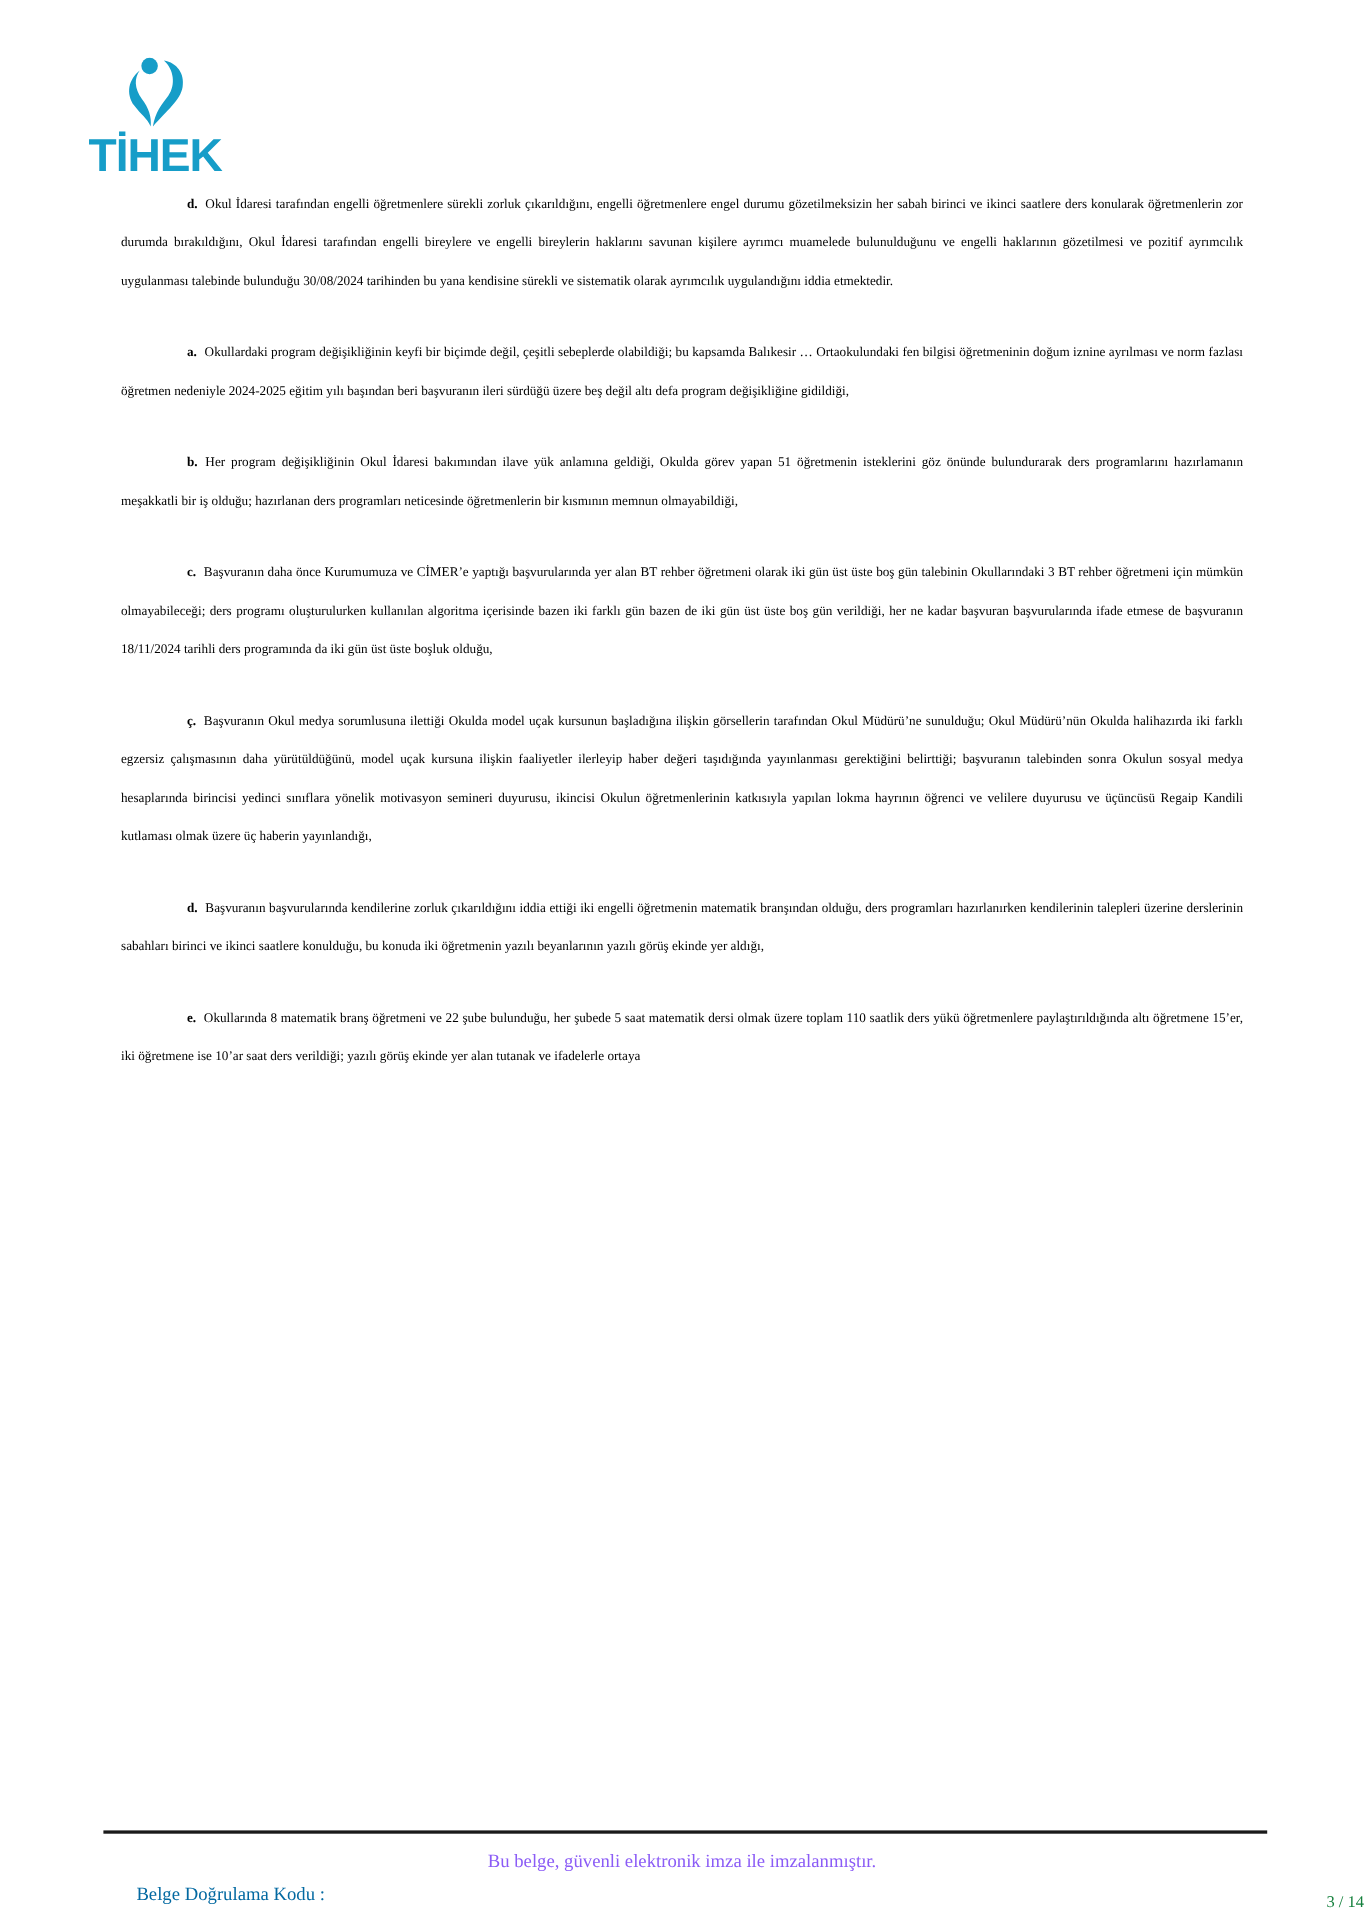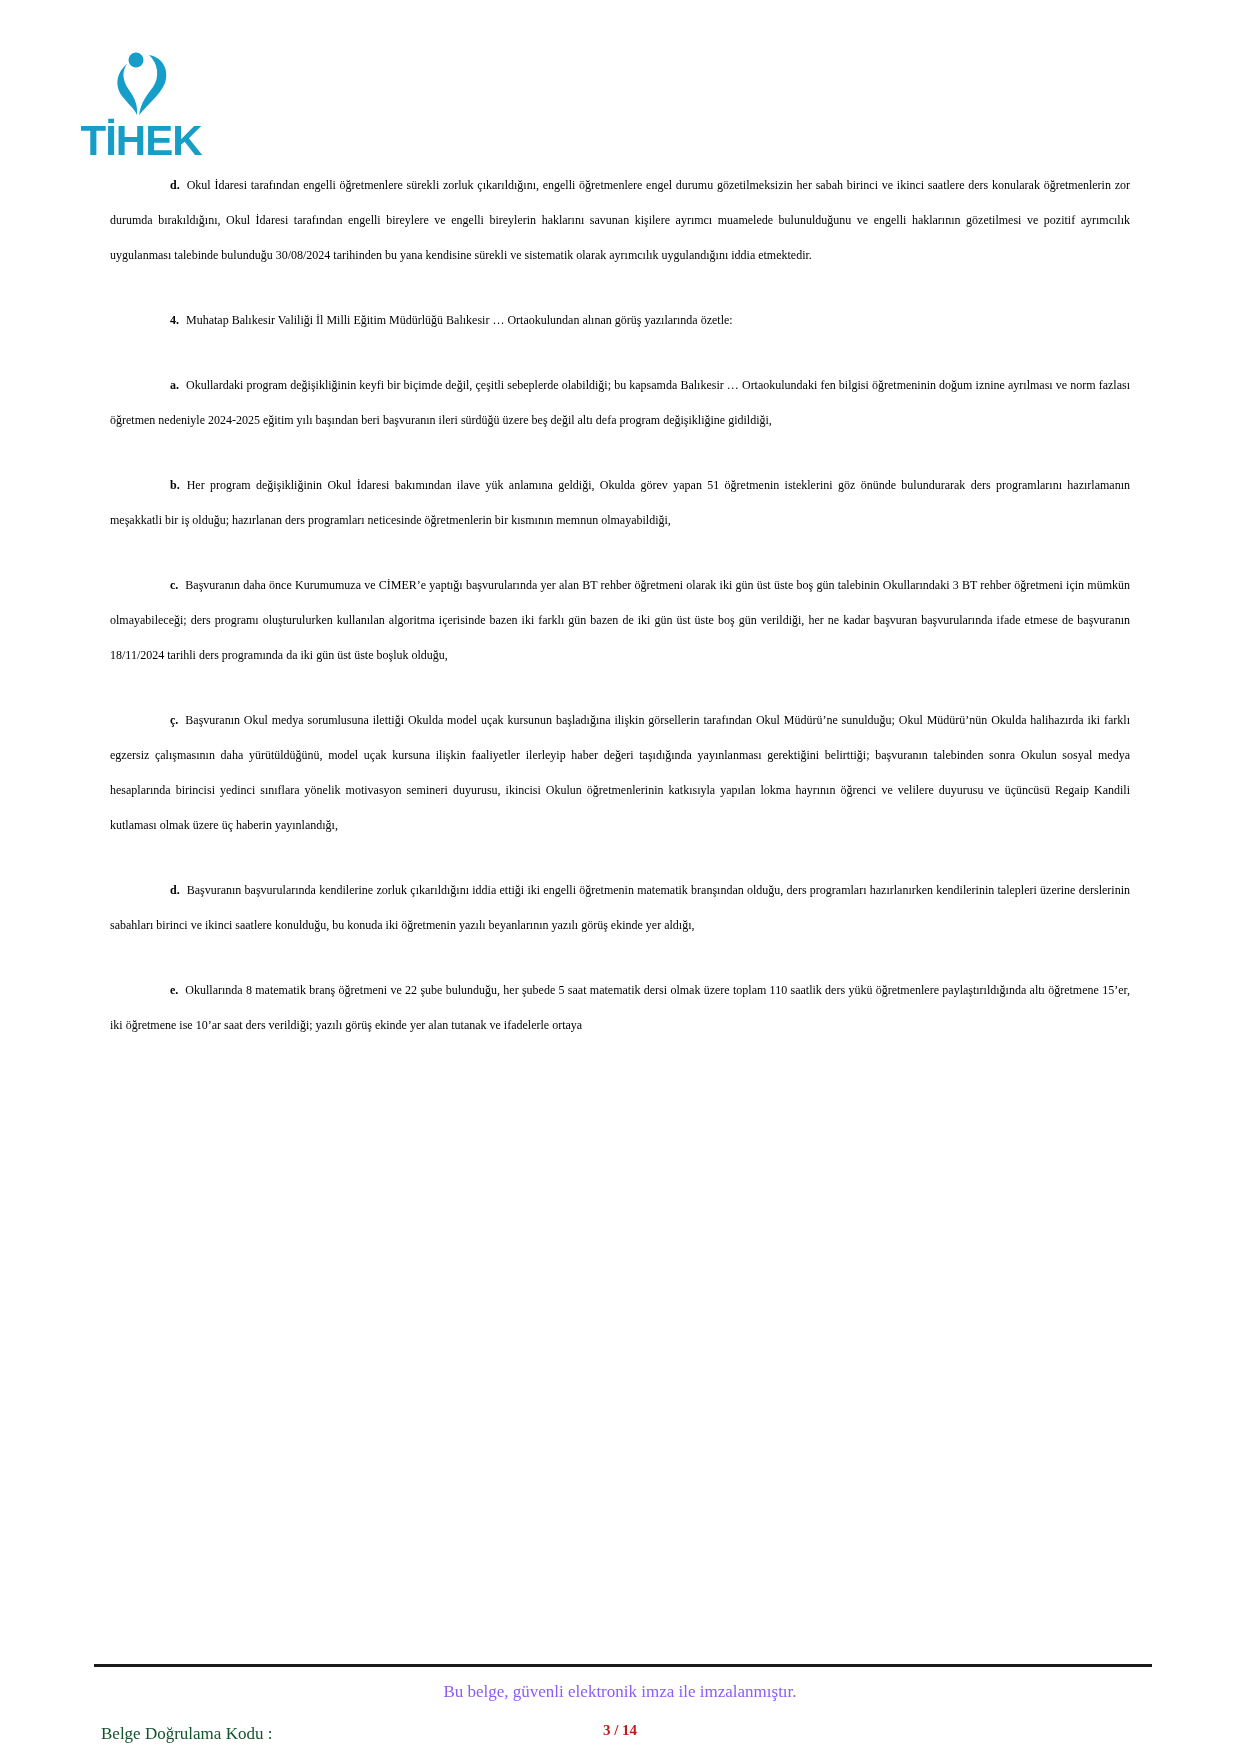--- a/index.html
+++ b/index.html
@@ -63,35 +63,33 @@
     position: absolute;
     left: 0;
     top: 1682px;
     width: 1240px;
     text-align: center;
     font-size: 17px;
     color: #8b5cf6;
   }
   .verification-label {
     position: absolute;
-    left: 101px;
+    left: 124px;
     top: 1712px;
     font-size: 17px;
-    color: #14532d;
-    margin-top: 12px;
+    color: #0369a1;
   }
   .page-number {
     position: absolute;
     left: 0;
     top: 1722px;
     width: 1240px;
-    text-align: center;
+    text-align: right;
     font-size: 15px;
-    color: #b91c1c;
-    font-weight: bold;
+    color: #15803d;
   }
 </style>
 </head>
 <body>
 
 <div class="page">
 
   <div class="logo">
     <span>
       <svg class="mark" viewBox="0 0 54 66" width="54" height="66" aria-hidden="true">
@@ -99,21 +97,20 @@
         <path d="M13,12 C3,20 0,33 8,44 C14,52 20,56 23,63 C24,54 21,46 15,38 C8,28 8,19 13,12 Z" fill="currentColor"></path>
         <path d="M35,3 C47,5 54,15 52,27 C50,39 38,48 25,63 C27,50 33,43 39,35 C46,25 44,11 35,3 Z" fill="currentColor"></path>
       </svg>
     </span>
     <div class="word">TİHEK</div>
   </div>
 
   <div class="content">
     <p><b>d.</b><span>Okul İdaresi tarafından engelli öğretmenlere sürekli zorluk çıkarıldığını, engelli öğretmenlere engel durumu gözetilmeksizin her sabah birinci ve ikinci saatlere ders konularak öğretmenlerin zor durumda bırakıldığını, Okul İdaresi tarafından engelli bireylere ve engelli bireylerin haklarını savunan kişilere ayrımcı muamelede bulunulduğunu ve engelli haklarının gözetilmesi ve pozitif ayrımcılık uygulanması talebinde bulunduğu 30/08/2024 tarihinden bu yana kendisine sürekli ve sistematik olarak ayrımcılık uygulandığını iddia etmektedir.</span></p>
 
-    <p><b>4.</b><span>Muhatap Balıkesir Valiliği İl Milli Eğitim Müdürlüğü Balıkesir … Ortaokulundan alınan görüş yazılarında özetle:</span></p>
 
     <p><b>a.</b><span>Okullardaki program değişikliğinin keyfi bir biçimde değil, çeşitli sebeplerde olabildiği; bu kapsamda Balıkesir … Ortaokulundaki fen bilgisi öğretmeninin doğum iznine ayrılması ve norm fazlası öğretmen nedeniyle 2024-2025 eğitim yılı başından beri başvuranın ileri sürdüğü üzere beş değil altı defa program değişikliğine gidildiği,</span></p>
 
     <p><b>b.</b><span>Her program değişikliğinin Okul İdaresi bakımından ilave yük anlamına geldiği, Okulda görev yapan 51 öğretmenin isteklerini göz önünde bulundurarak ders programlarını hazırlamanın meşakkatli bir iş olduğu; hazırlanan ders programları neticesinde öğretmenlerin bir kısmının memnun olmayabildiği,</span></p>
 
     <p><b>c.</b><span>Başvuranın daha önce Kurumumuza ve CİMER’e yaptığı başvurularında yer alan BT rehber öğretmeni olarak iki gün üst üste boş gün talebinin Okullarındaki 3 BT rehber öğretmeni için mümkün olmayabileceği; ders programı oluşturulurken kullanılan algoritma içerisinde bazen iki farklı gün bazen de iki gün üst üste boş gün verildiği, her ne kadar başvuran başvurularında ifade etmese de başvuranın 18/11/2024 tarihli ders programında da iki gün üst üste boşluk olduğu,</span></p>
 
     <p><b>ç.</b><span>Başvuranın Okul medya sorumlusuna ilettiği Okulda model uçak kursunun başladığına ilişkin görsellerin tarafından Okul Müdürü’ne sunulduğu; Okul Müdürü’nün Okulda halihazırda iki farklı egzersiz çalışmasının daha yürütüldüğünü, model uçak kursuna ilişkin faaliyetler ilerleyip haber değeri taşıdığında yayınlanması gerektiğini belirttiği; başvuranın talebinden sonra Okulun sosyal medya hesaplarında birincisi yedinci sınıflara yönelik motivasyon semineri duyurusu, ikincisi Okulun öğretmenlerinin katkısıyla yapılan lokma hayrının öğrenci ve velilere duyurusu ve üçüncüsü Regaip Kandili kutlaması olmak üzere üç haberin yayınlandığı,</span></p>
 
     <p><b>d.</b><span>Başvuranın başvurularında kendilerine zorluk çıkarıldığını iddia ettiği iki engelli öğretmenin matematik branşından olduğu, ders programları hazırlanırken kendilerinin talepleri üzerine derslerinin sabahları birinci ve ikinci saatlere konulduğu, bu konuda iki öğretmenin yazılı beyanlarının yazılı görüş ekinde yer aldığı,</span></p>

